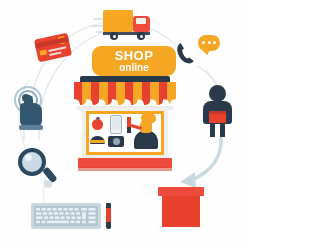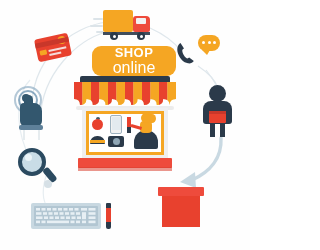--- a/index.html
+++ b/index.html
@@ -16,21 +16,21 @@
   #arcs{position:absolute;left:0;top:0;width:250px;height:250px;}
 
   
   .sign{
     left:92px;top:46px;width:84px;height:30px;
     background:#F5A623;border-radius:9px;
     display:flex;flex-direction:column;align-items:center;justify-content:center;
     line-height:1;
   }
   .sign .l1{color:#ffffff;font-size:13px;font-weight:bold;letter-spacing:.4px;}
-  .sign .l2{color:#ffffff;font-size:16px;font-weight:normal;margin-top:1px;}
+  .sign .l2{color:#ffffff;font-size:10px;font-weight:bold;margin-top:1px;}
 
   
   .store-top{left:80px;top:76px;width:90px;height:7px;background:#2B3A4A;border-radius:2px 2px 0 0;}
   .awning{left:74px;top:82px;width:102px;height:26px;}
   .awning-shadow{left:76px;top:106px;width:98px;height:4px;background:#D8D8D8;opacity:.45;border-radius:2px;}
 
   .store-body{left:82px;top:108px;width:86px;height:52px;background:#EFEFEF;}
   .window{left:86px;top:111px;width:78px;height:44px;background:#FFFFFF;border:3px solid #F5A623;box-sizing:border-box;}
   .base{left:78px;top:158px;width:94px;height:10px;background:#EE4B3C;border-radius:1px;}
   .base2{left:78px;top:167px;width:94px;height:4px;background:#D8402F;opacity:.55;}

